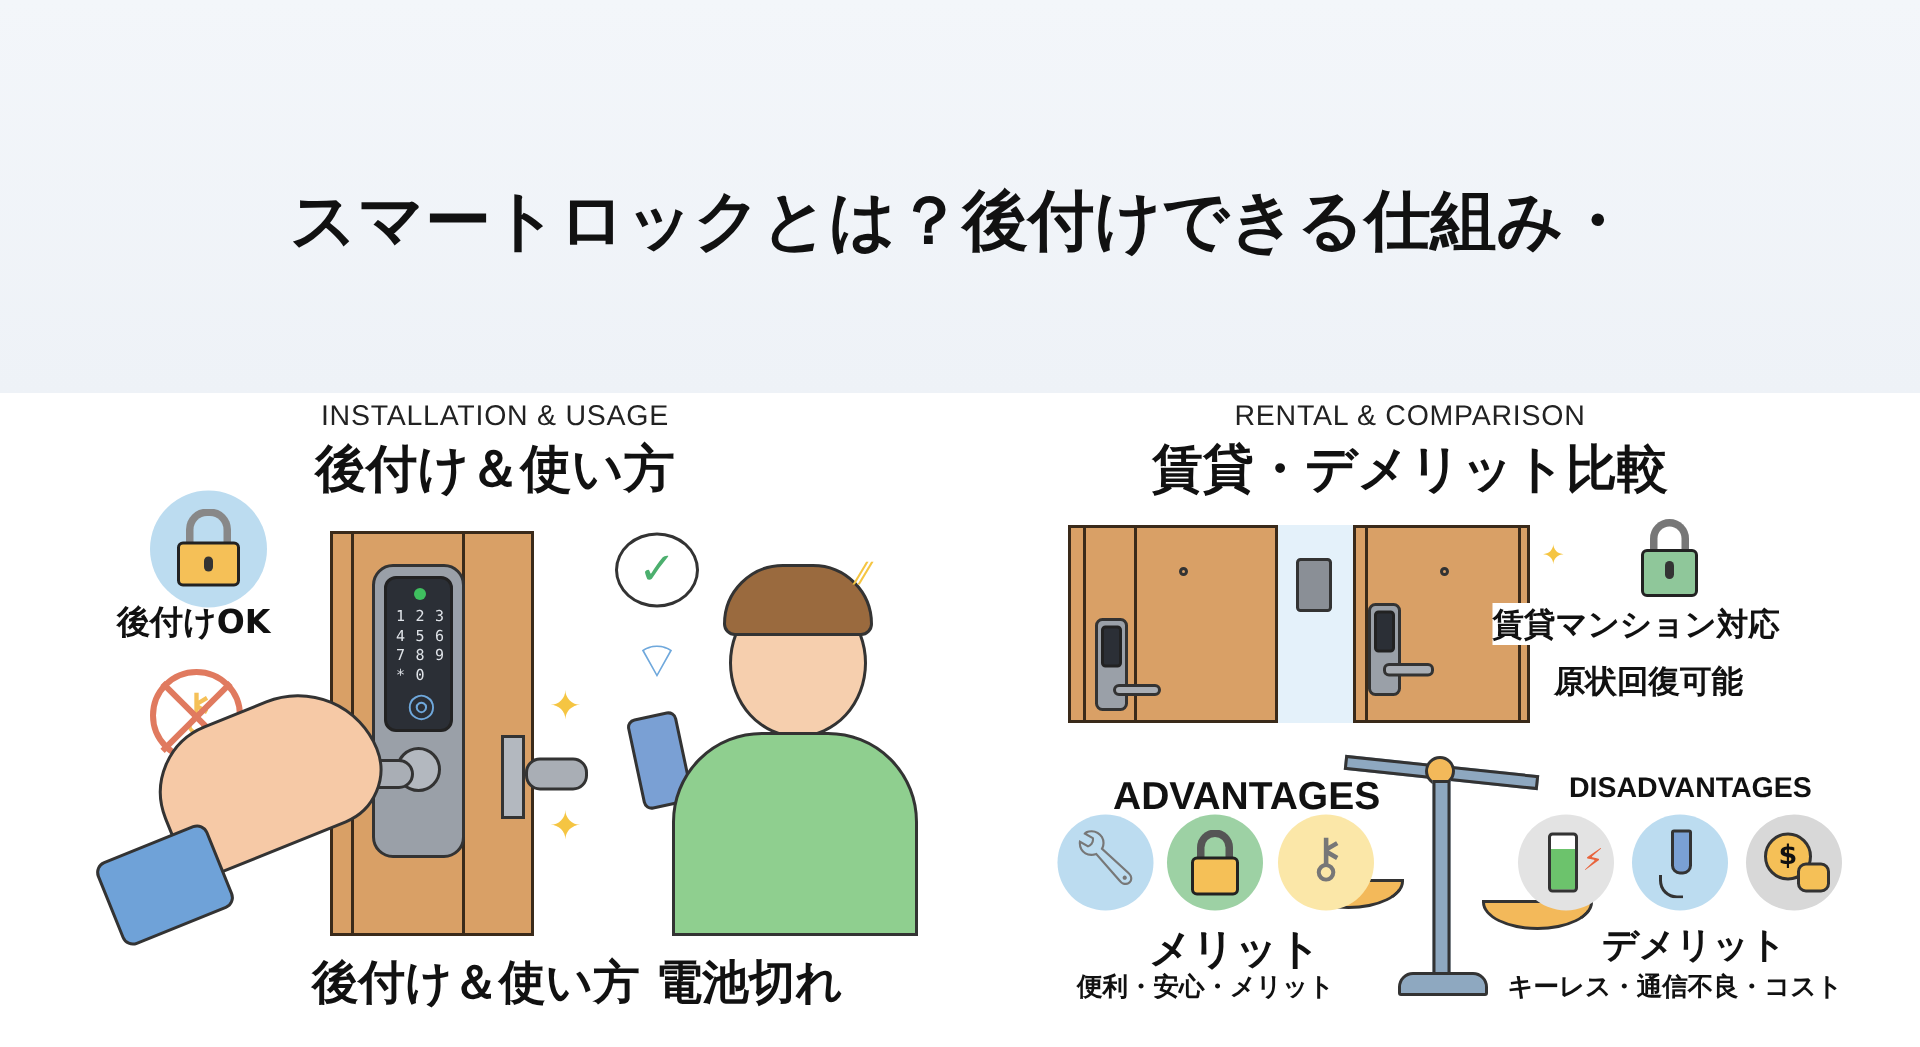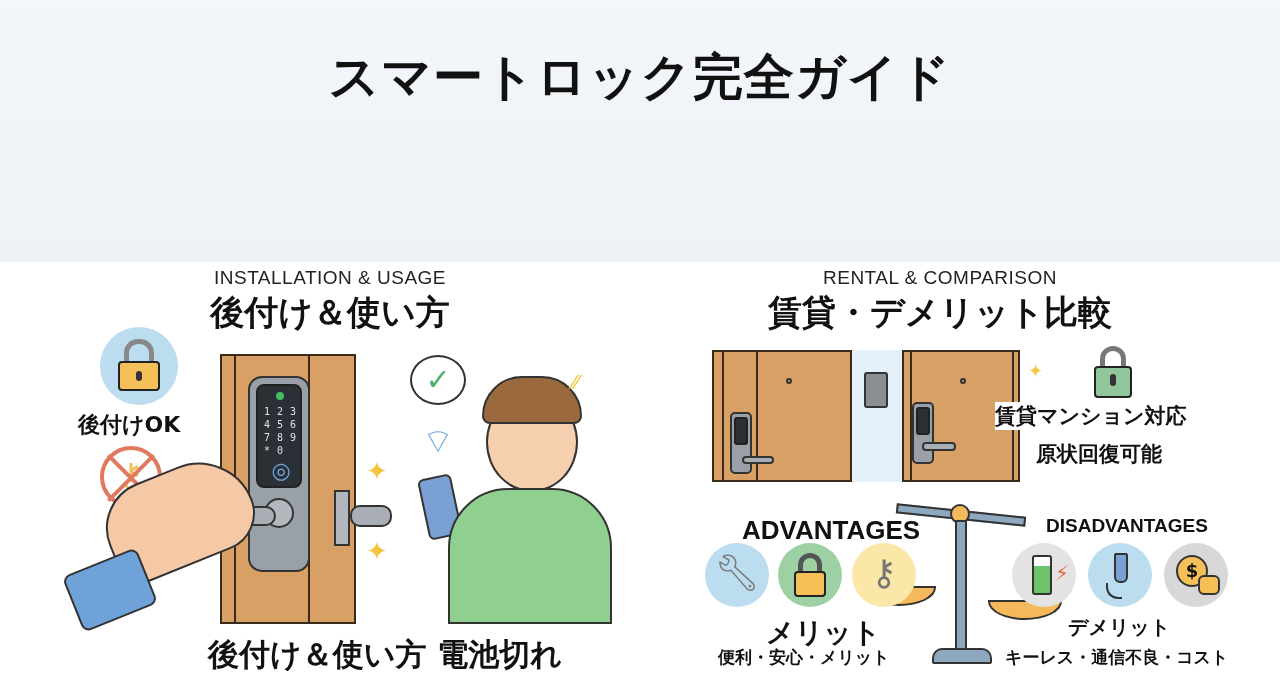--- a/index.html
+++ b/index.html
@@ -57,32 +57,32 @@
 
   .scale-pan { position: absolute; background: #f3b95a; border: 2px solid #333; border-radius: 0 0 60px 60px / 0 0 30px 30px; }
   .scale-bar { position: absolute; background: #8ea8c0; border: 2px solid #333; }
 
   .icon-glyph { position: absolute; text-align: center; line-height: 1; }
 </style>
 </head>
 <body>
 
 <div class="header">
-  <div class="title-main">スマートロック完全ガイド</div>
+  <div class="title-sub1">スマートロックとは？後付けできる仕組み・</div>
 </div>
 
 <div class="panel-label-en" style="left:180px; top:267px; width:300px;">INSTALLATION &amp; USAGE</div>
 <div class="panel-label-jp" style="left:160px; top:290px; width:340px;">後付け＆使い方</div>
 
 <div class="circle" style="left:100px; top:327px; width:78px; height:78px; background:#bcdcf0;">
   <div class="lock-shackle" style="left:24px; top:12px; width:30px; height:26px;"></div>
   <div class="lock-body" style="left:18px; top:34px; width:42px; height:30px; background:#f5c057;"></div>
   <div class="abs" style="left:36px; top:44px; width:6px; height:10px; background:#333; border-radius:3px;"></div>
 </div>
-<div class="abs jp-bold" style="left:78px; top:410px; font-size:22px;">後付けOK</div>
+<div class="abs jp-bold" style="left:78px; top:400px; font-size:22px;">後付けOK</div>
 
 <div class="circle" style="left:100px; top:446px; width:62px; height:62px; border:4px solid #e07a5f; background:#fff;">
   <div class="icon-glyph" style="left:4px; top:8px; width:46px; font-size:34px; color:#f5c057;">⚷</div>
   <div class="abs" style="left:25px; top:-4px; width:4px; height:64px; background:#e07a5f; transform:rotate(45deg);"></div>
   <div class="abs" style="left:25px; top:-4px; width:4px; height:64px; background:#e07a5f; transform:rotate(-45deg);"></div>
 </div>
 
 <div class="door" style="left:220px; top:354px; width:136px; height:270px;">
   <div class="door-line" style="left:12px; top:0; height:268px;"></div>
   <div class="door-line" style="left:86px; top:0; height:268px;"></div>
@@ -192,14 +192,14 @@
   <div class="icon-glyph" style="left:42px; top:20px; width:16px; font-size:20px; color:#e8643c;">⚡︎</div>
 </div>
 <div class="circle" style="left:1088px; top:543px; width:64px; height:64px; background:#bcdcf0;">
   <div class="abs" style="left:26px; top:10px; width:14px; height:30px; background:#7aa0d4; border:2px solid #333; border-radius:2px 2px 6px 6px;"></div>
   <div class="abs" style="left:18px; top:40px; width:16px; height:16px; border:2px solid #333; border-top:none; border-right:none; border-radius:0 0 0 12px;"></div>
 </div>
 <div class="circle" style="left:1164px; top:543px; width:64px; height:64px; background:#d8d8d8;">
   <div class="circle" style="left:12px; top:12px; width:32px; height:32px; background:#f5c057; border:2px solid #333; text-align:center; font-weight:bold; font-size:18px; line-height:28px;">$</div>
   <div class="abs" style="left:34px; top:32px; width:22px; height:20px; background:#f5c057; border:2px solid #333; border-radius:6px;"></div>
 </div>
-<div class="abs jp-bold" style="left:1068px; top:614px; font-size:20px;">デメリット</div>
+<div class="abs jp-bold" style="left:1068px; top:614px; font-size:24px;">デメリット</div>
 <div class="abs" style="left:1005px; top:646px; font-size:17px; font-weight:bold;">キーレス・通信不良・コスト</div>
 
 </body></html>

